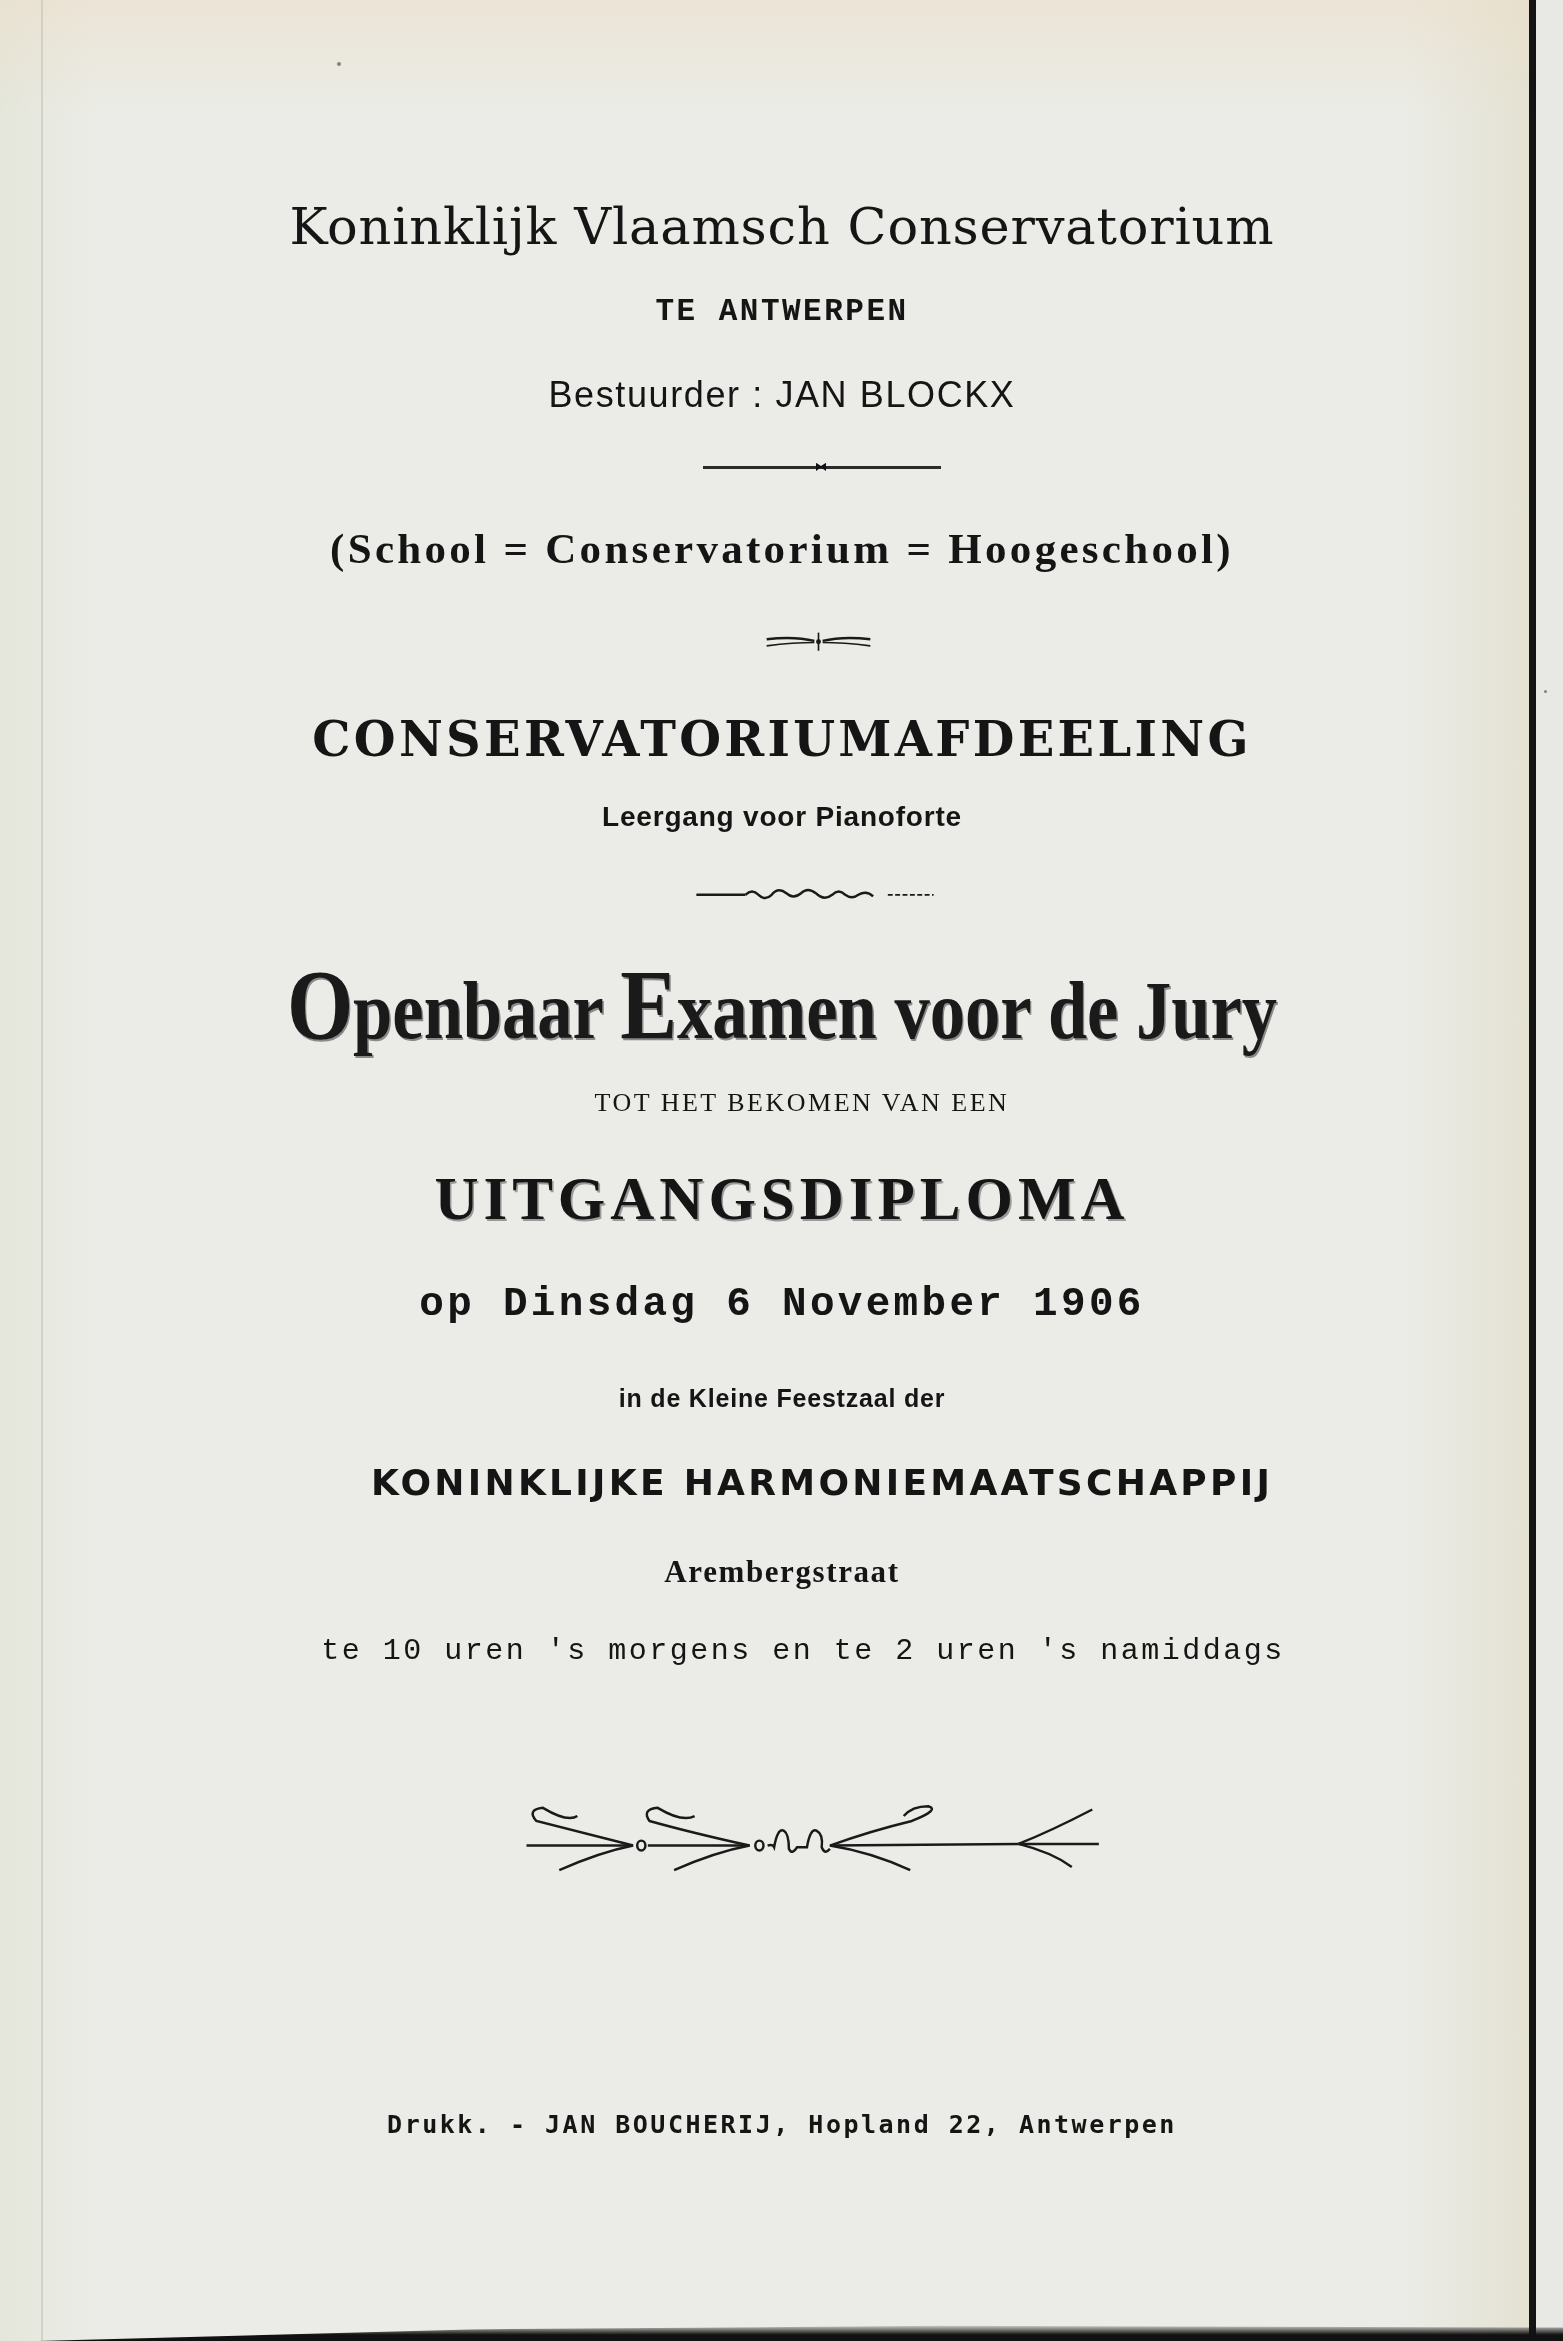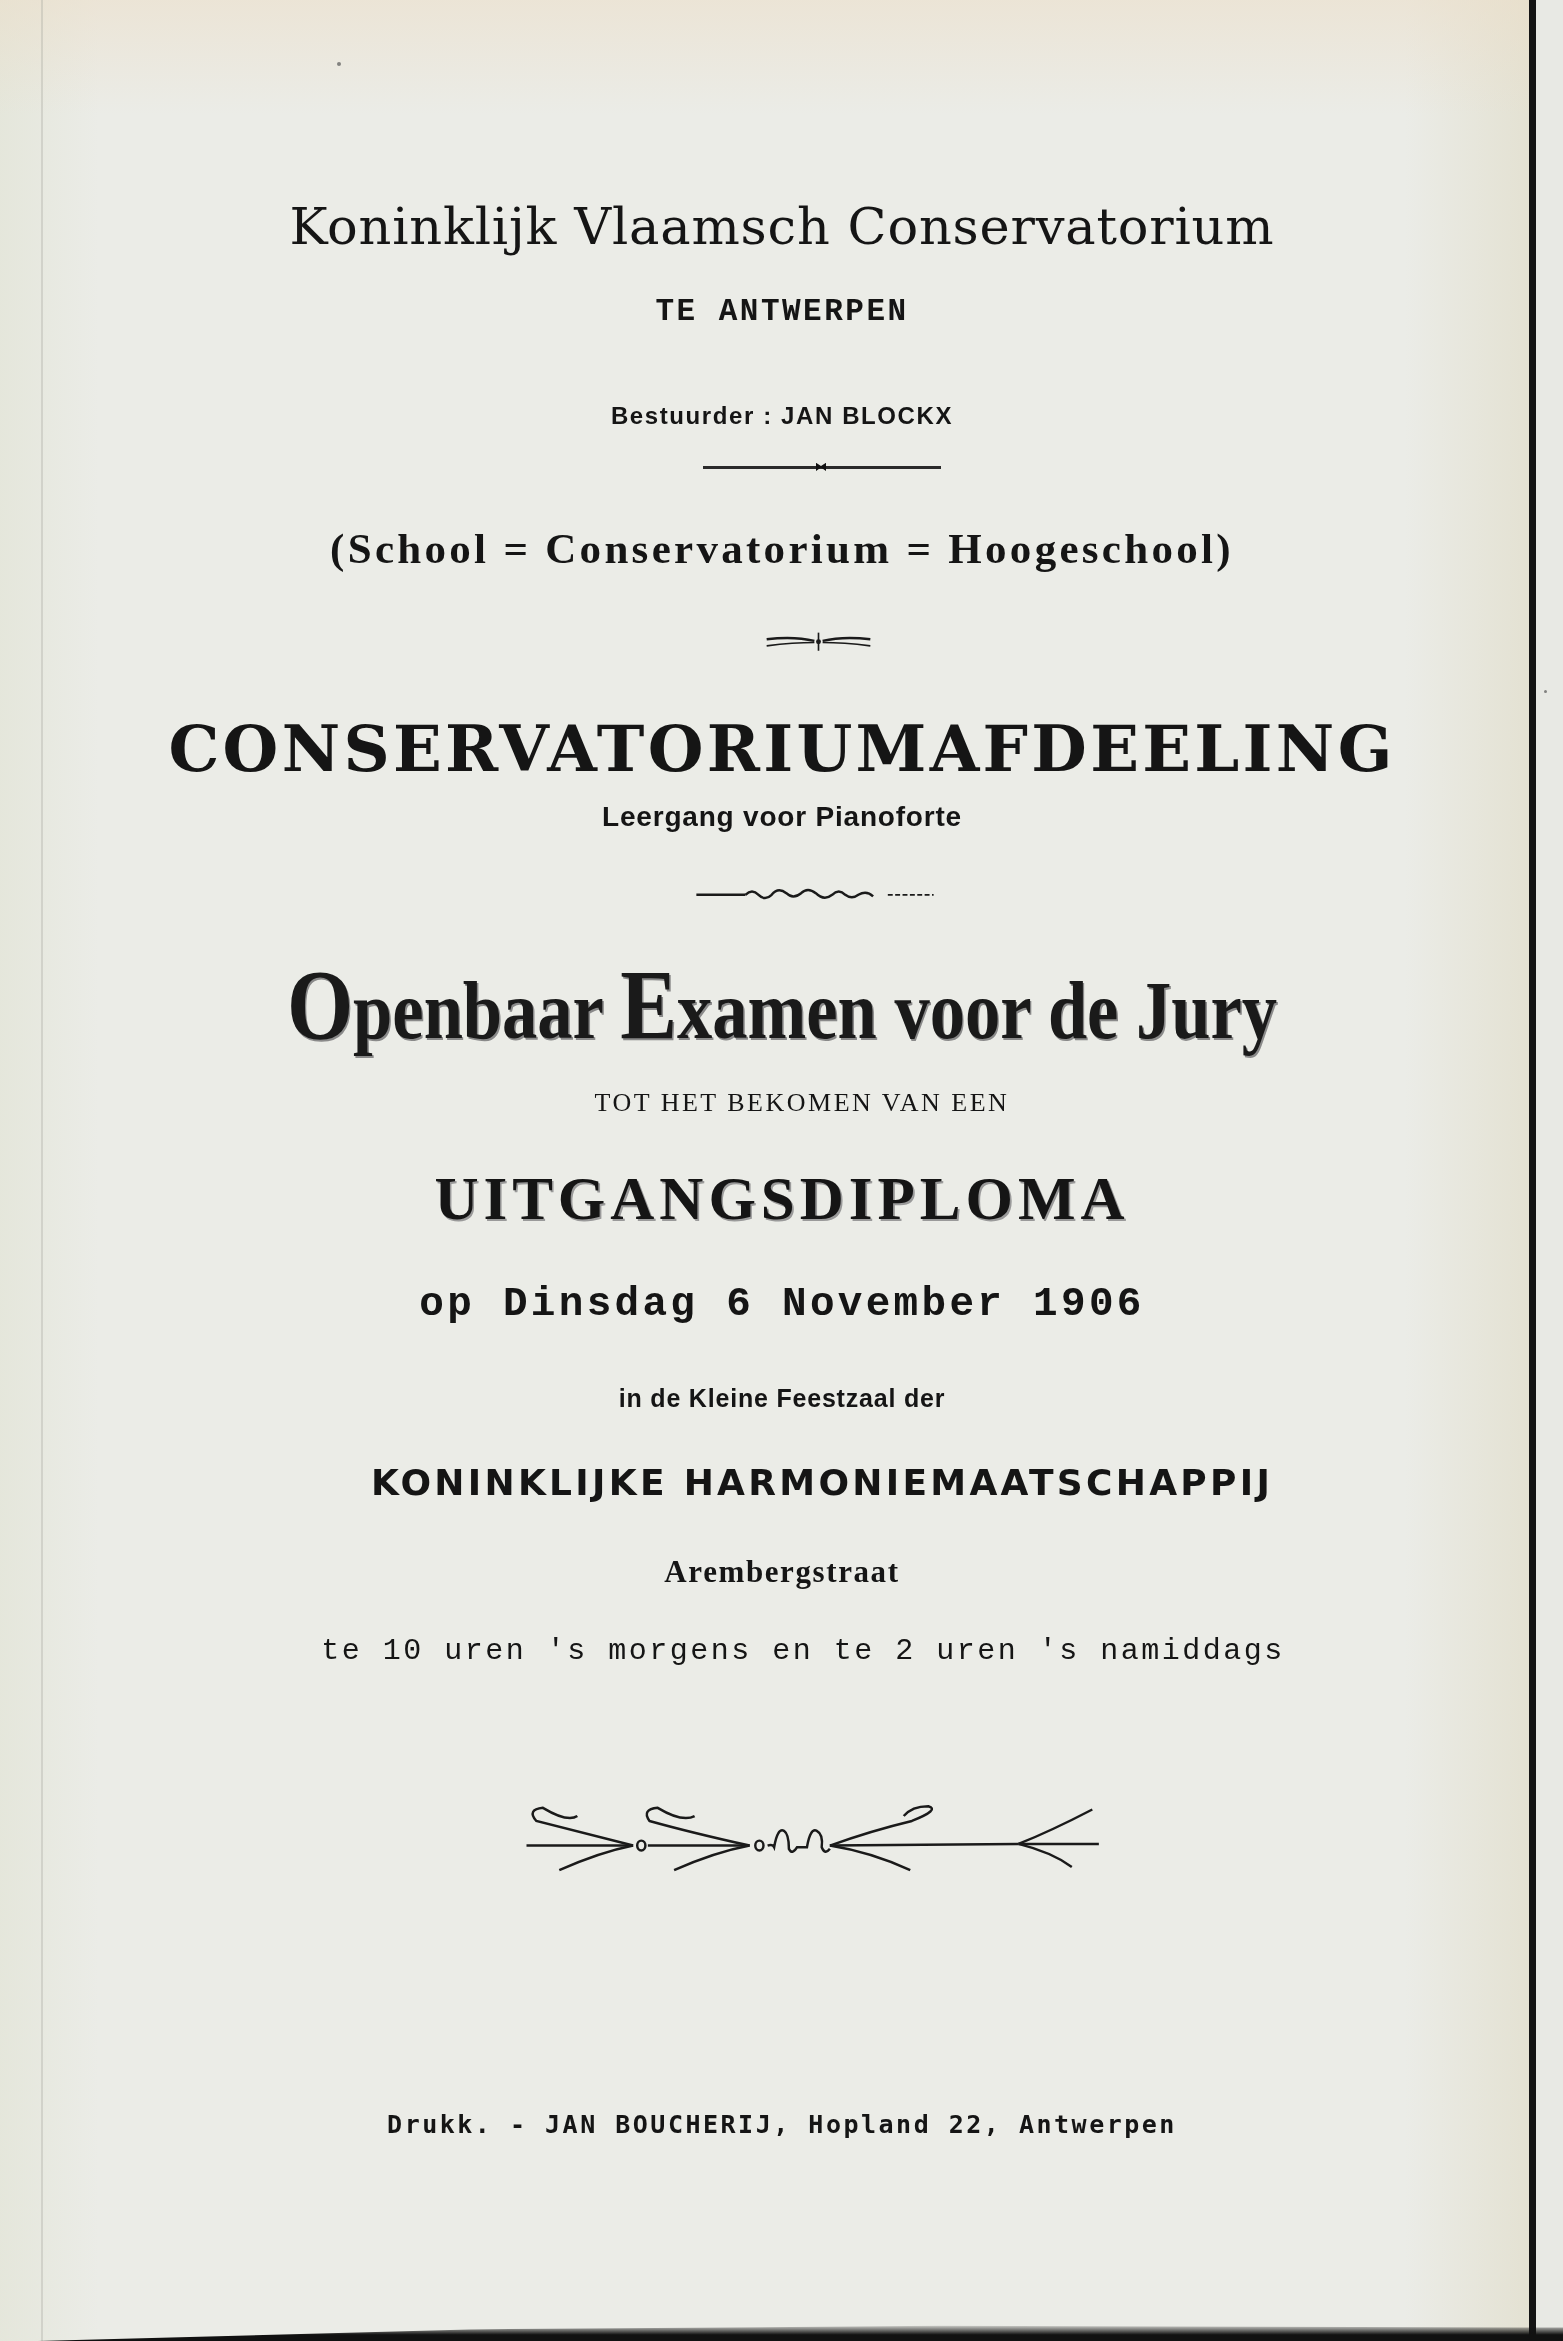--- a/index.html
+++ b/index.html
@@ -70,24 +70,23 @@
     .t-antwerpen {
       top: 294px;
       font-family: Liberation Mono, monospace;
       font-weight: bold;
       font-size: 31px;
       letter-spacing: 2.5px;
     }
     .t-bestuurder {
       top: 374px;
       font-family: "Liberation Sans", sans-serif;
-      font-weight: bold;
-      font-size: 24px;
+      font-weight: normal;
+      font-size: 36px;
       letter-spacing: 1.6px;
-      margin-top: 28px;
     }
     .rule-small {
       position: absolute;
       top: 466px;
       left: 703px;
       width: 238px;
       height: 2.5px;
       background: #2a2a2a;
     }
     .rule-small .knot {
@@ -109,21 +108,21 @@
     .orn-small {
       position: absolute;
       top: 631px;
       left: 765px;
       width: 107px;
       height: 21.4px;
     }
     .t-afdeeling {
       top: 711px;
       font-family: "DejaVu Serif", serif;
-      font-size: 64px;
+      font-size: 48px;
       letter-spacing: 3.3px;
     }
     .t-leergang {
       top: 801px;
       font-family: "Liberation Sans", sans-serif;
       font-weight: bold;
       font-size: 28px;
       letter-spacing: 0.8px;
     }
     .orn-mid {

